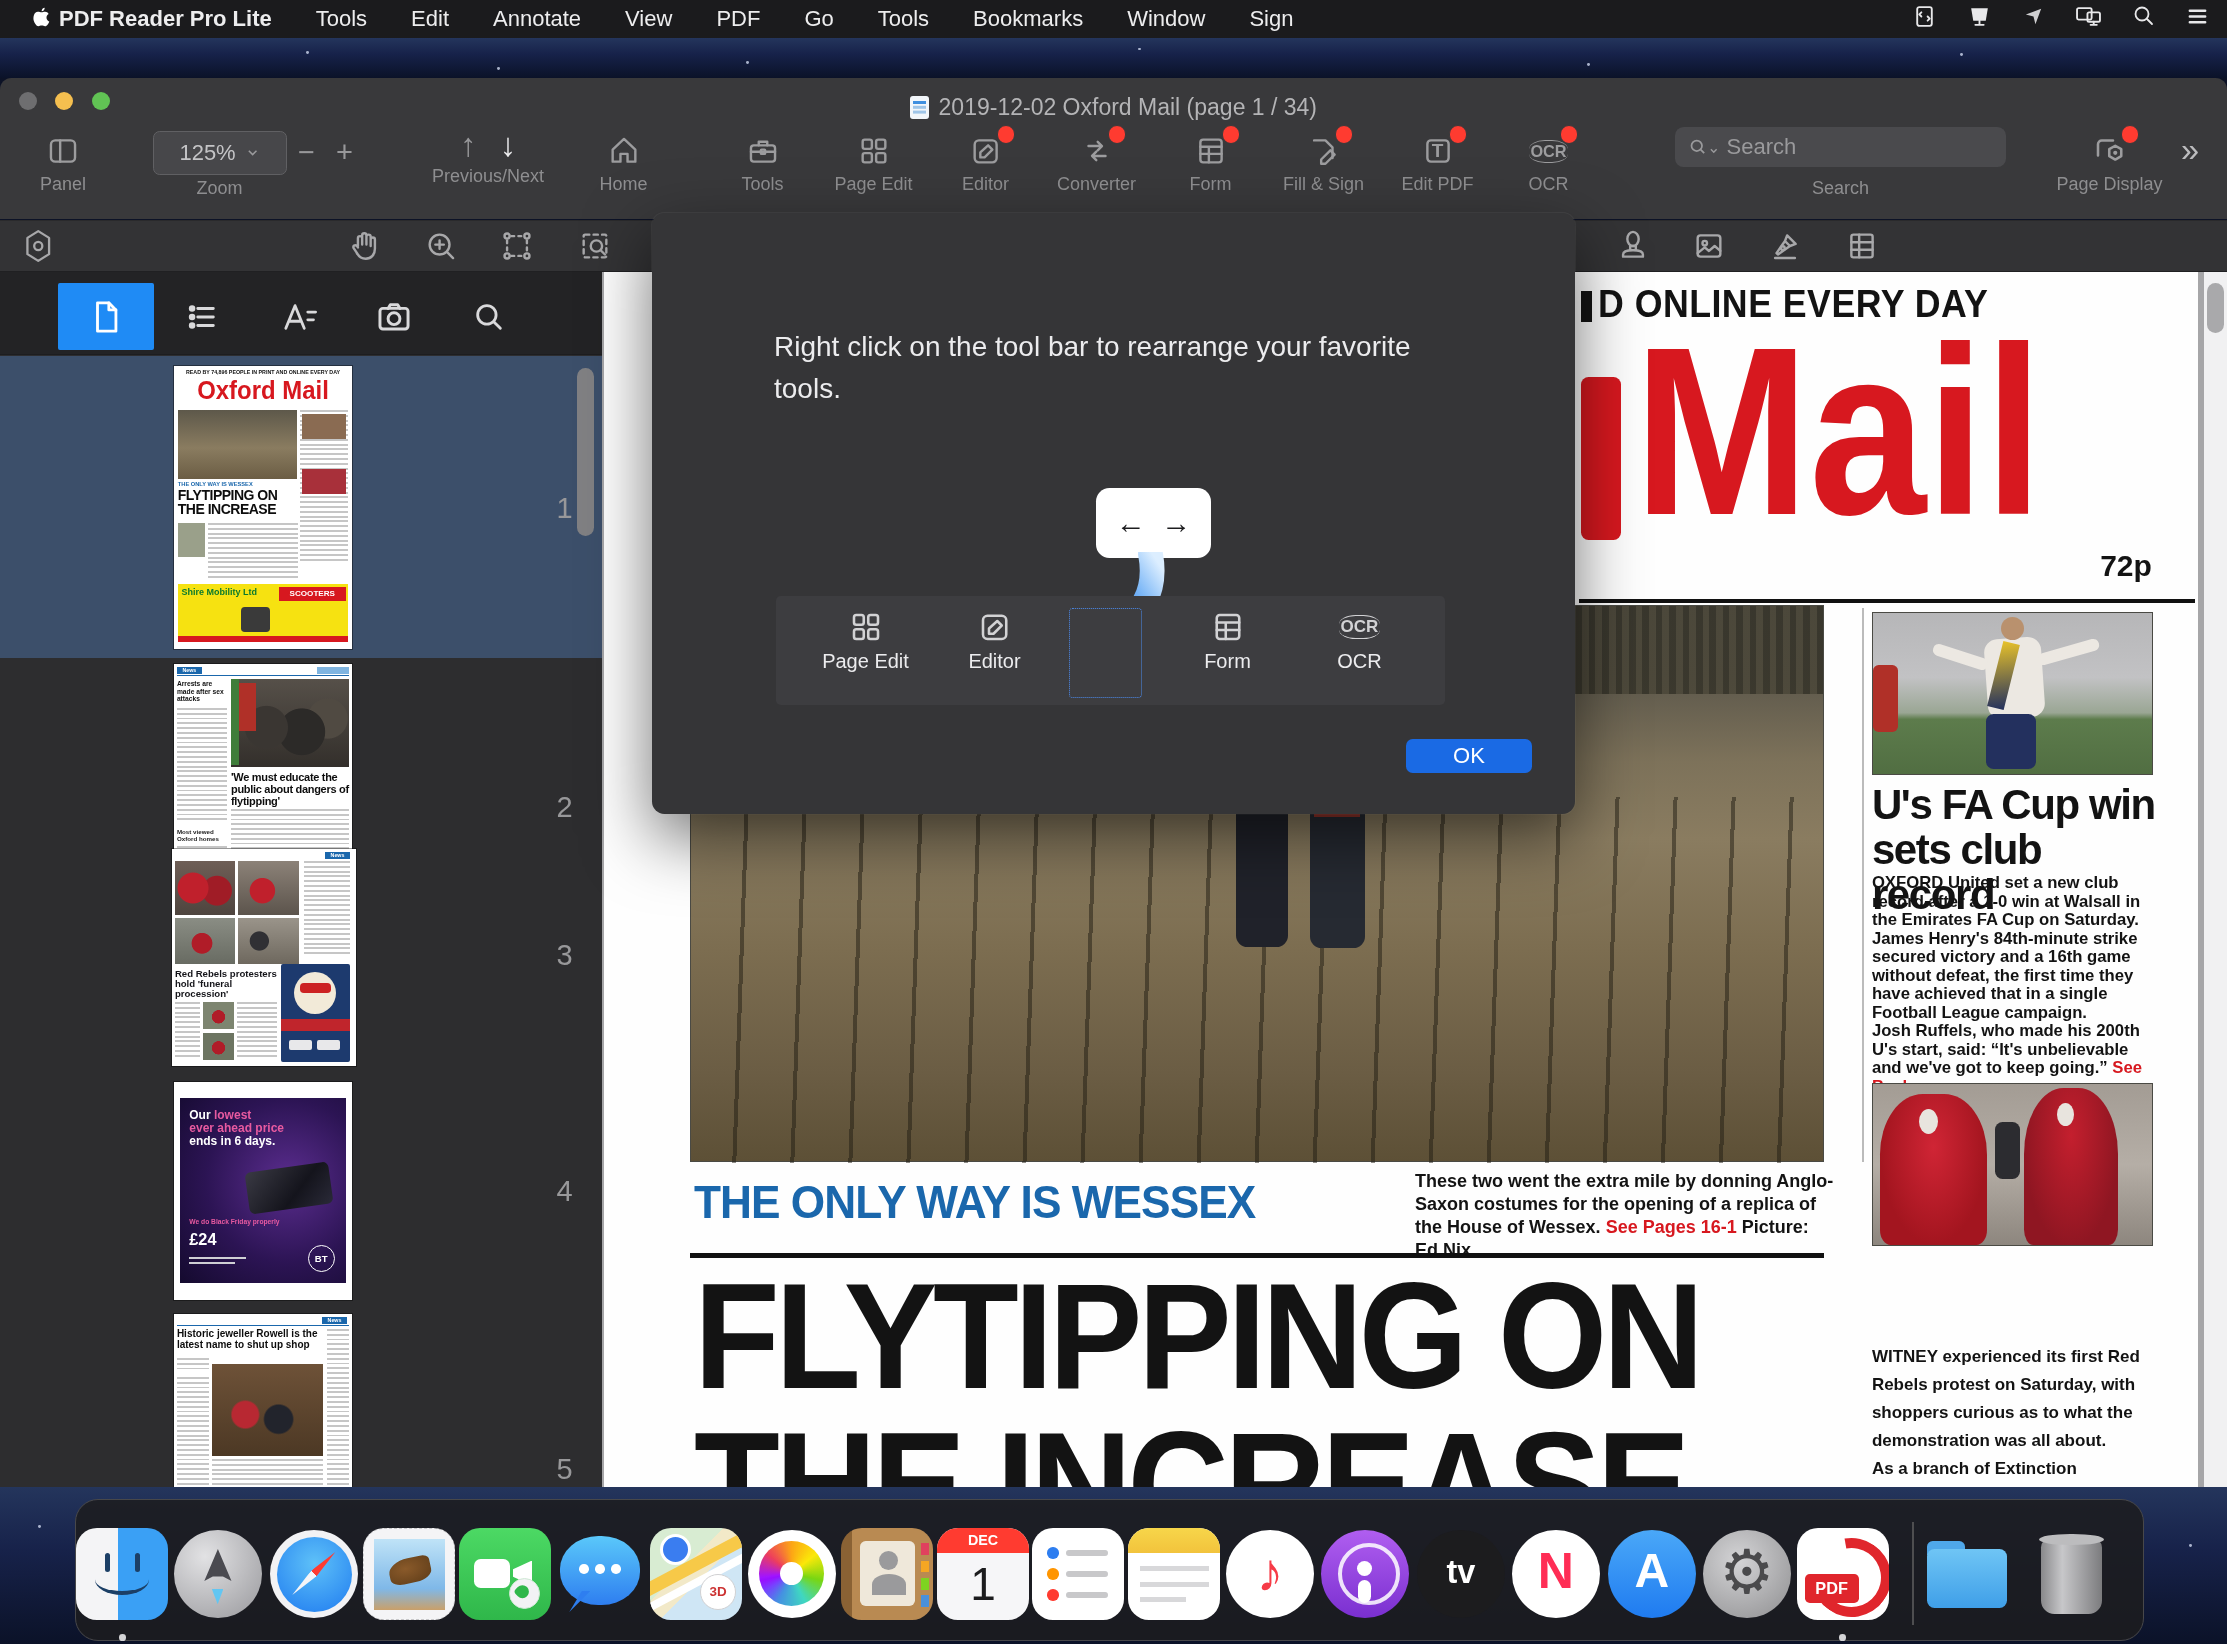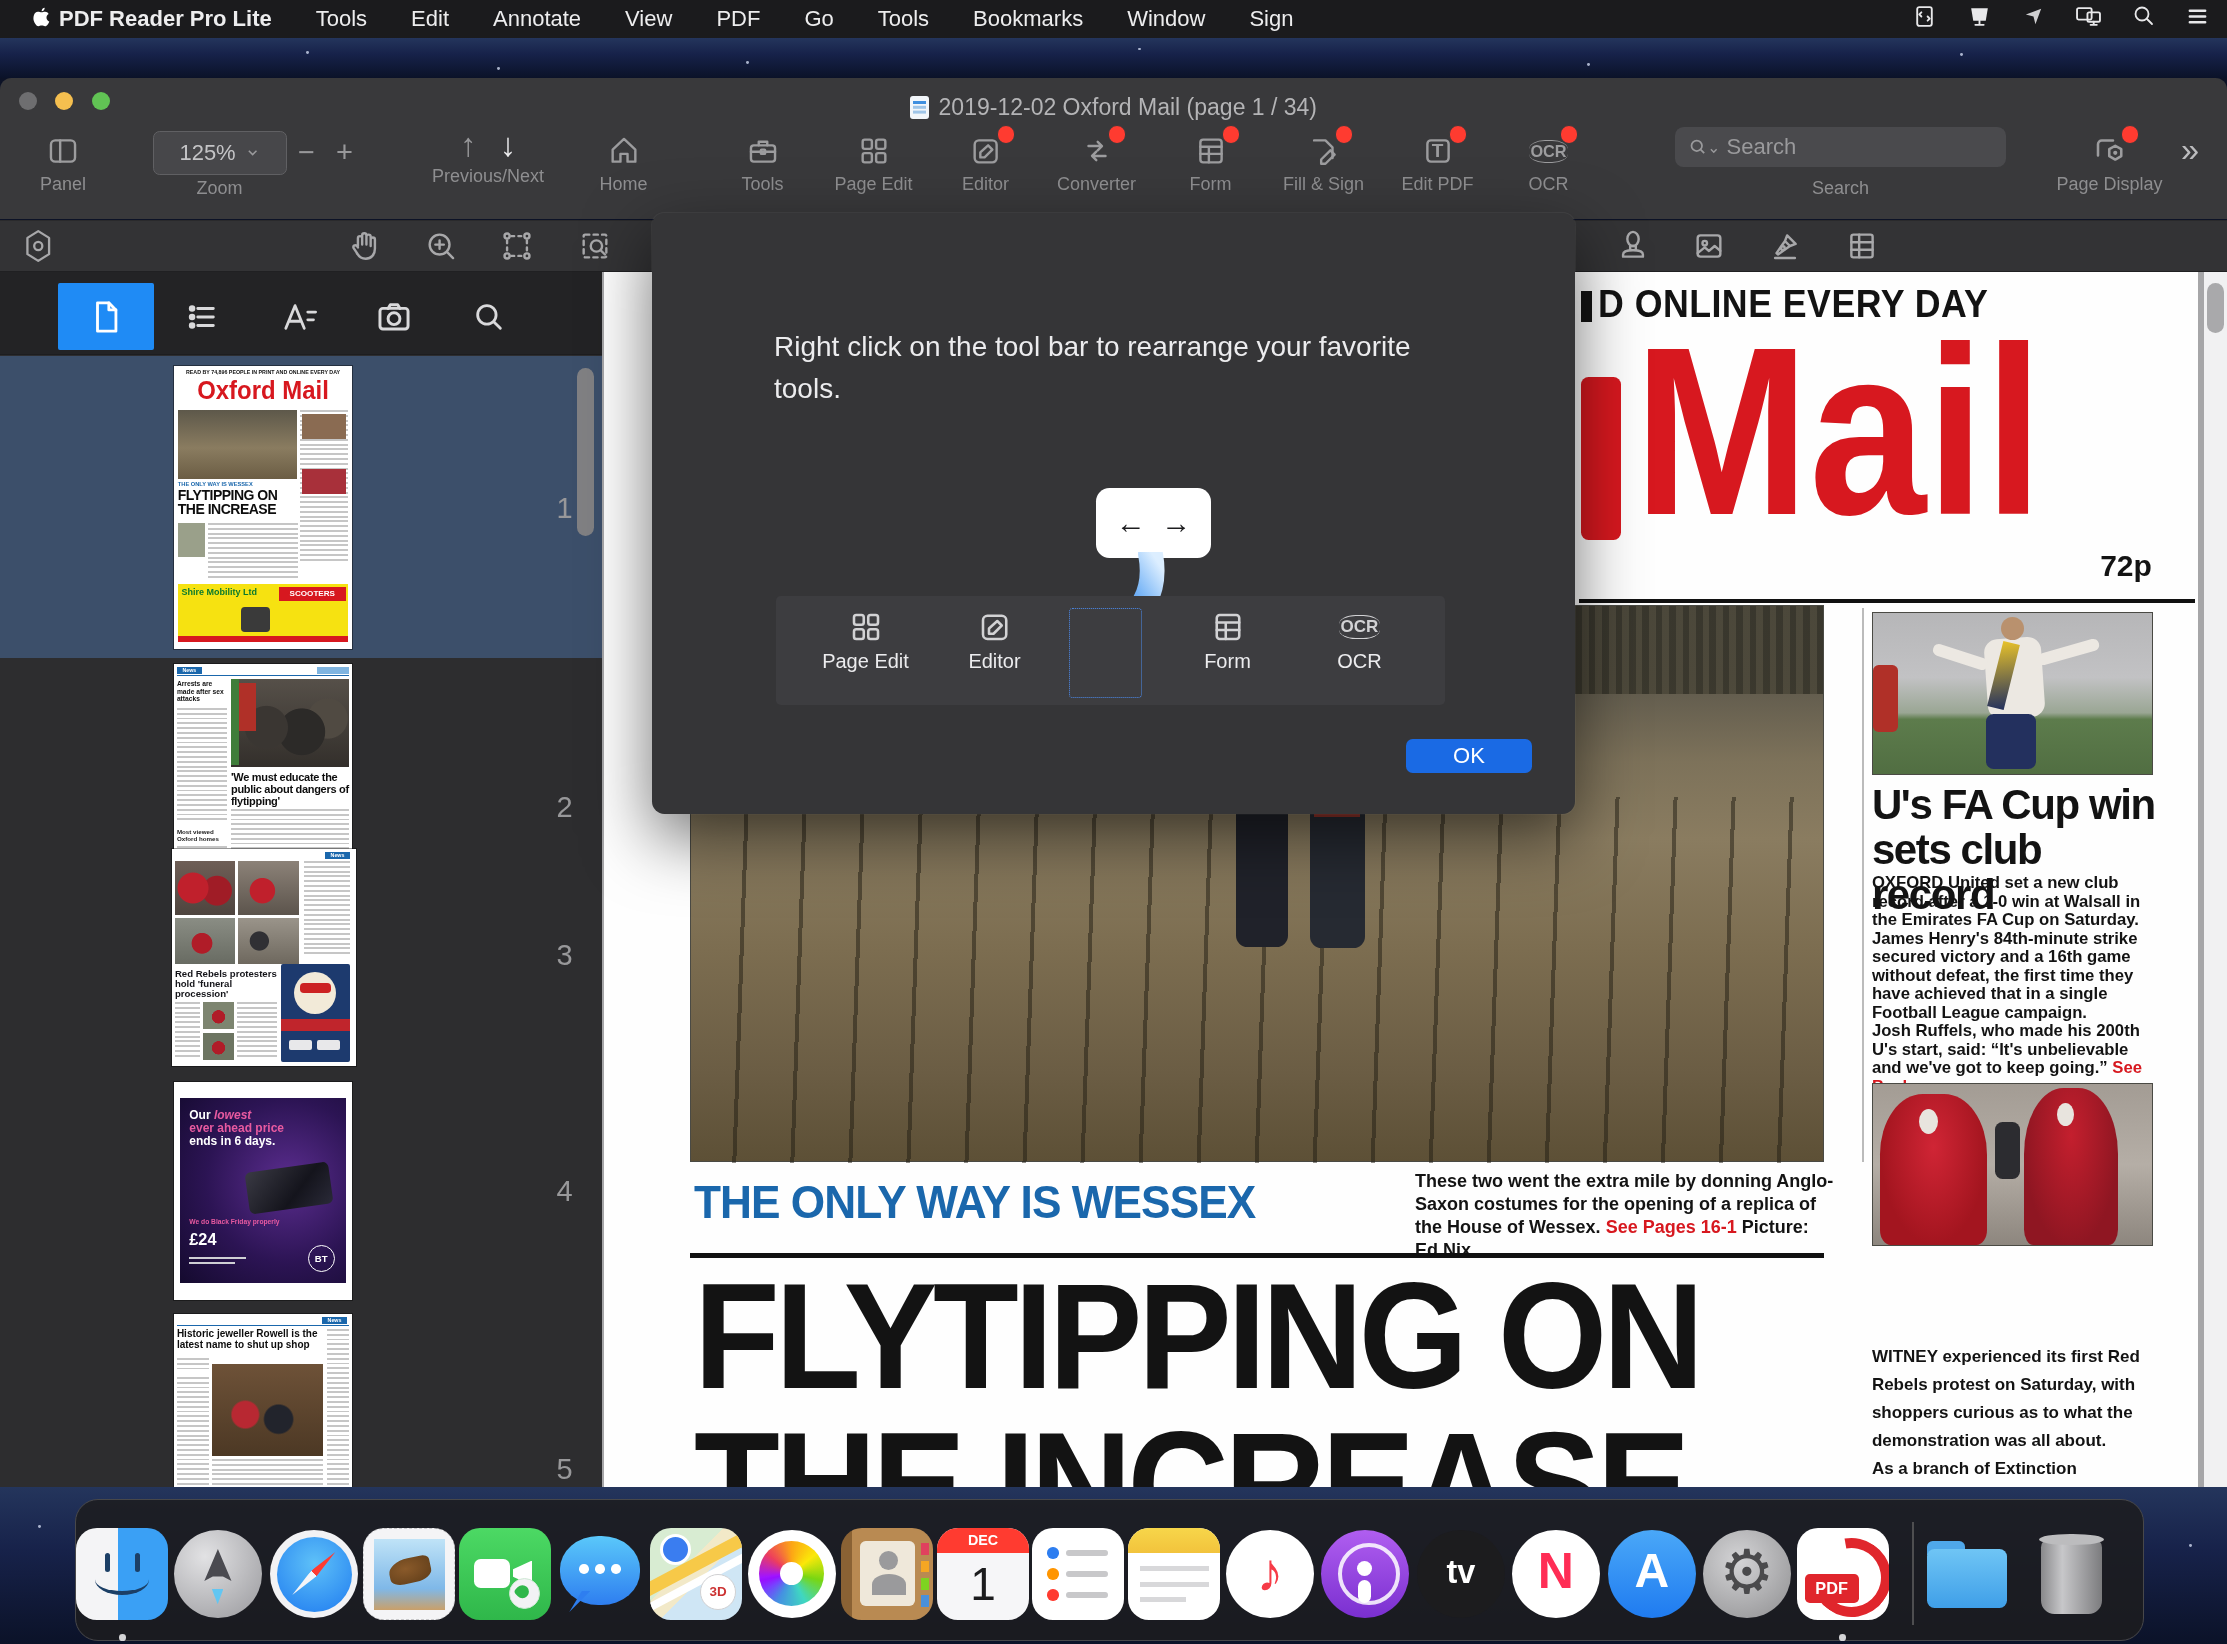--- a/index.html
+++ b/index.html
@@ -440,21 +440,21 @@
         <span class="abs" style="left:19px;top:19px;width:31px;height:9.6px;background:#c22;border-radius:3.8px;"></span>
         <span class="abs" style="left:0;top:55px;width:69px;height:12.4px;background:#c0252c;"></span>
         <span class="abs" style="left:7.6px;top:76px;width:23px;height:9.6px;background:#e8e8ea;border-radius:1.9px;"></span>
         <span class="abs" style="left:36px;top:76px;width:23px;height:9.6px;background:#e8e8ea;border-radius:1.9px;"></span>
       </div>
     </div>
     <div class="pnum" style="top:669px;">3</div>
 
     <div class="thumb" style="left:174px;top:812px;width:178px;height:218px;">
       <div class="abs" style="left:5.7px;top:16.3px;width:166px;height:185px;background:radial-gradient(circle at 65% 45%,#5b2d8f 0%,#2c1454 55%,#140a2e 100%);">
-        <span class="abs" style="left:9.6px;top:9.6px;font-size:12px;font-weight:bold;color:#fff;"><span>Our </span><span style="color:#e85aa0;font-style:italic;">lowest</span></span>
+        <span class="abs" style="left:9.6px;top:9.6px;font-size:12px;font-weight:bold;color:#fff;"><span>Our </span><span style="color:#e85aa0;">lowest</span></span>
         <span class="abs" style="left:9.6px;top:23px;font-size:12px;font-weight:bold;color:#e85aa0;">ever ahead price</span>
         <span class="abs" style="left:9.6px;top:36px;font-size:12px;font-weight:bold;color:#fff;">ends in 6 days.</span>
         <span class="abs" style="left:67px;top:69px;width:84px;height:42px;background:linear-gradient(135deg,#3a3a44 0%,#14141c 60%,#2a2a38 100%);border-radius:5.7px;transform:rotate(-8deg);"></span>
         <span class="abs" style="left:9.6px;top:120px;font-size:6.7px;color:#e85aa0;font-weight:bold;">We do Black Friday properly</span>
         <span class="abs" style="left:9.6px;top:132px;font-size:16.3px;font-weight:800;color:#fff;">£24</span>
         <span class="abs" style="left:9.6px;top:159px;width:57px;height:1.9px;background:#cfcfd4;"></span>
         <span class="abs" style="left:9.6px;top:164px;width:46px;height:1.9px;background:#cfcfd4;"></span>
         <span class="abs" style="left:128px;top:147px;width:25px;height:25px;border:1.9px solid #fff;border-radius:50%;color:#fff;font-size:9.6px;font-weight:bold;text-align:center;line-height:25px;">BT</span>
       </div>
     </div>

